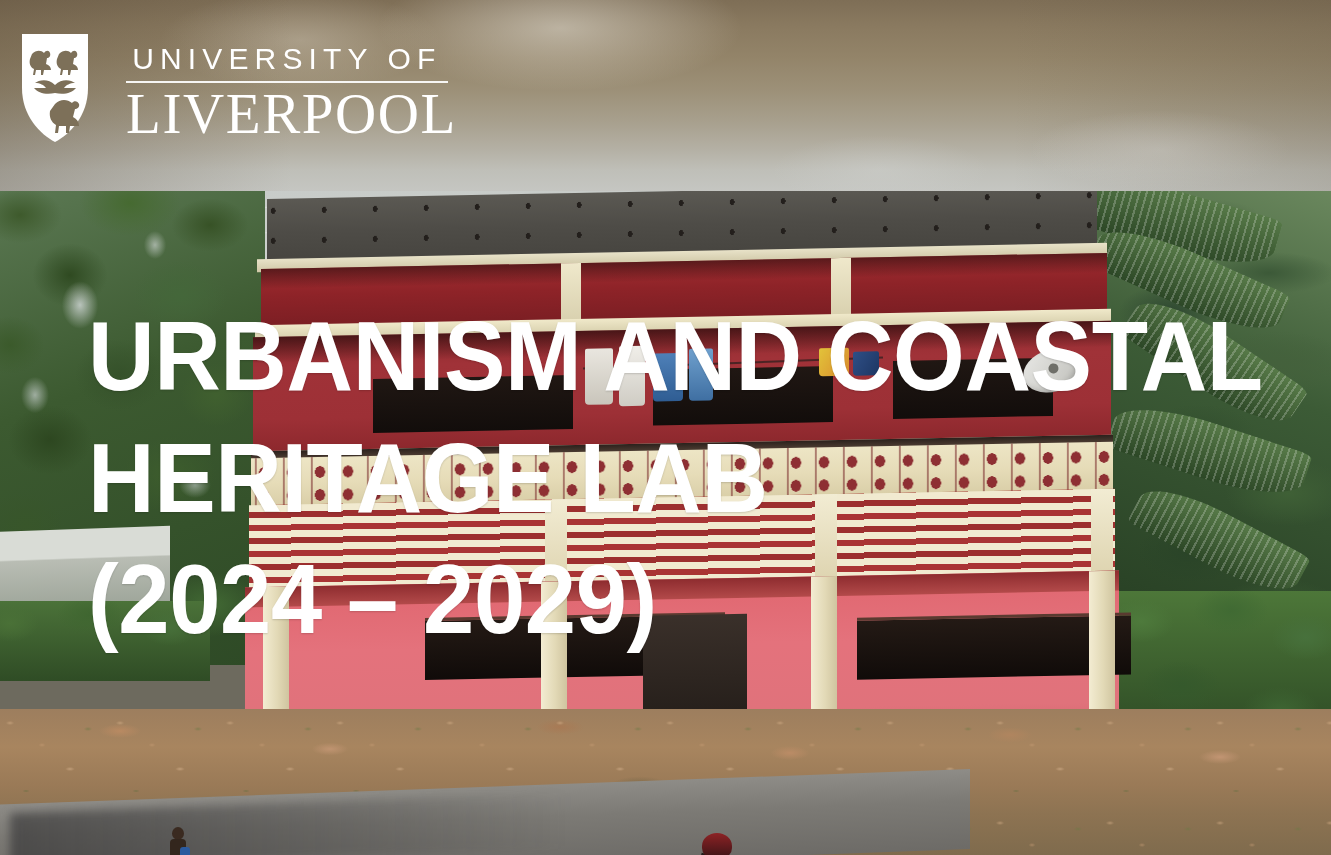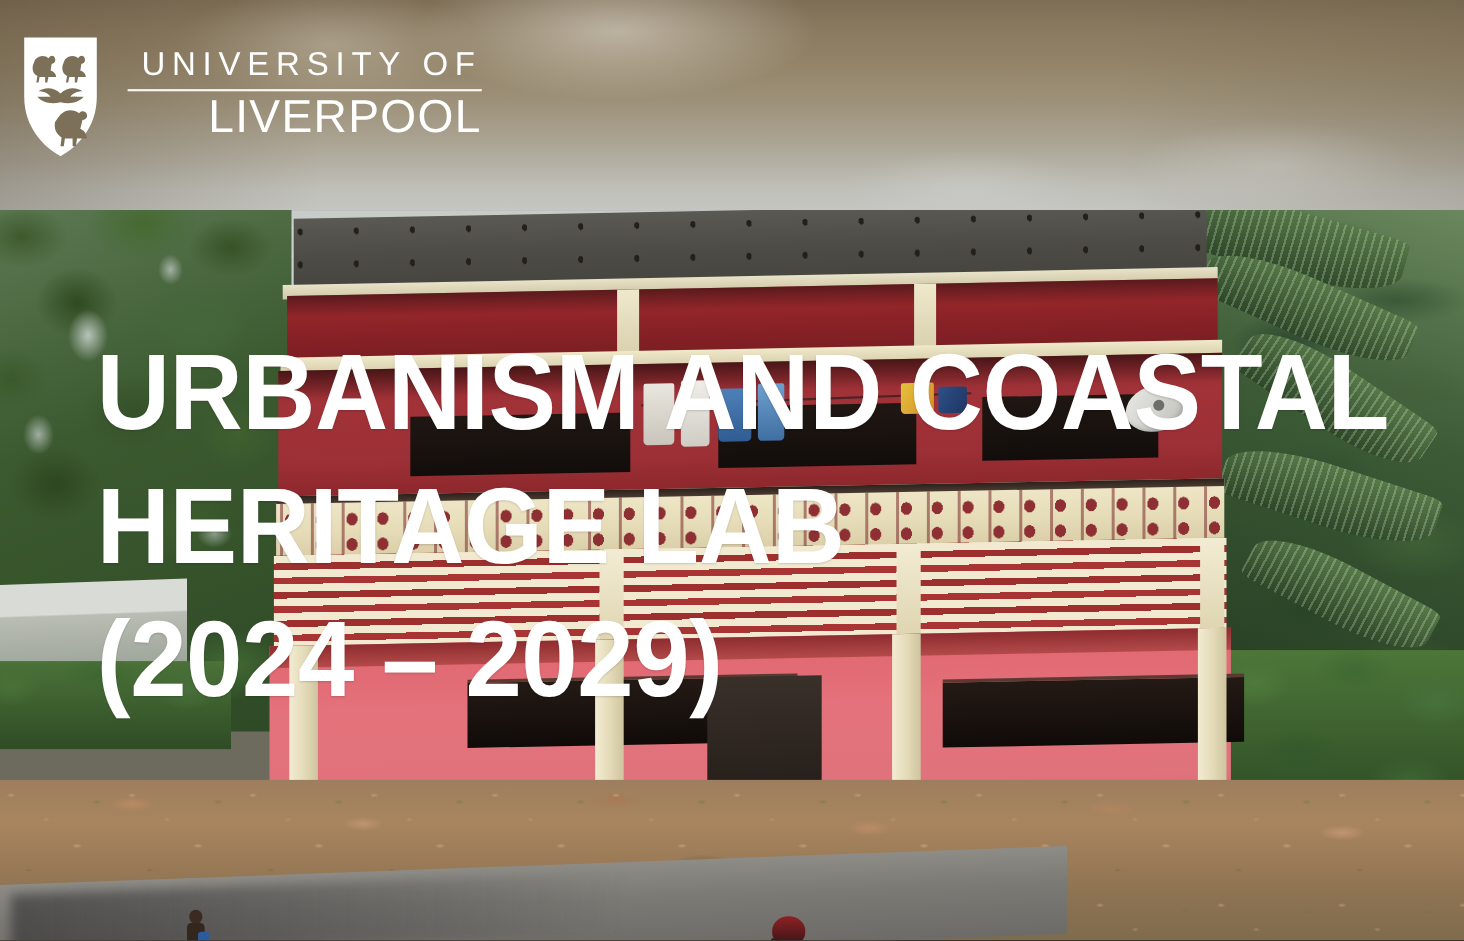--- a/index.html
+++ b/index.html
@@ -22,29 +22,29 @@
     overflow:hidden;
   }
   .header-band::after{
     content:""; position:absolute; inset:0;
     background:linear-gradient(to right, rgba(80,66,48,.30) 0%, rgba(0,0,0,0) 22%, rgba(0,0,0,0) 76%, rgba(90,78,58,.20) 100%);
   }
 
   
   .uol-lockup{ position:absolute; left:20px; top:32px; display:flex; align-items:flex-start; z-index:5; }
   .uol-shield{ width:70px; height:112px; flex:none; }
-  .uol-words{ margin-left:26px; padding-top:12px; color:#fff;text-align:right; }
+  .uol-words{ margin-left:36px; padding-top:12px; color:#fff; }
   .uol-line1{
     font-size:30px; letter-spacing:.205em; font-weight:300;
     font-family:"Liberation Sans", sans-serif; line-height:1;
     text-indent:.205em; white-space:nowrap;
   }
   .uol-rule{ height:2px; background:rgba(255,255,255,.92); margin:7px 0 2px 0; width:322px; }
   .uol-line2{
-    font-family:Liberation Sans, sans-serif; font-size:42px; font-weight:400;
+    font-family:Liberation Serif, serif; font-size:57px; font-weight:400;
     letter-spacing:.028em; line-height:1.02; white-space:nowrap;
   }
 
   
   .soa-lockup{ position:absolute; left:998px; top:34px; display:flex; align-items:flex-start; z-index:5; }
   .soa-bar{ width:27px; height:106px; background:#fff; flex:none; margin-top:3px; }
   .soa-words{
     margin-left:26px; color:#fff; font-family:"Liberation Sans", sans-serif;
     font-weight:400; font-size:48px; line-height:1.12; letter-spacing:-.004em; white-space:nowrap;
   }

